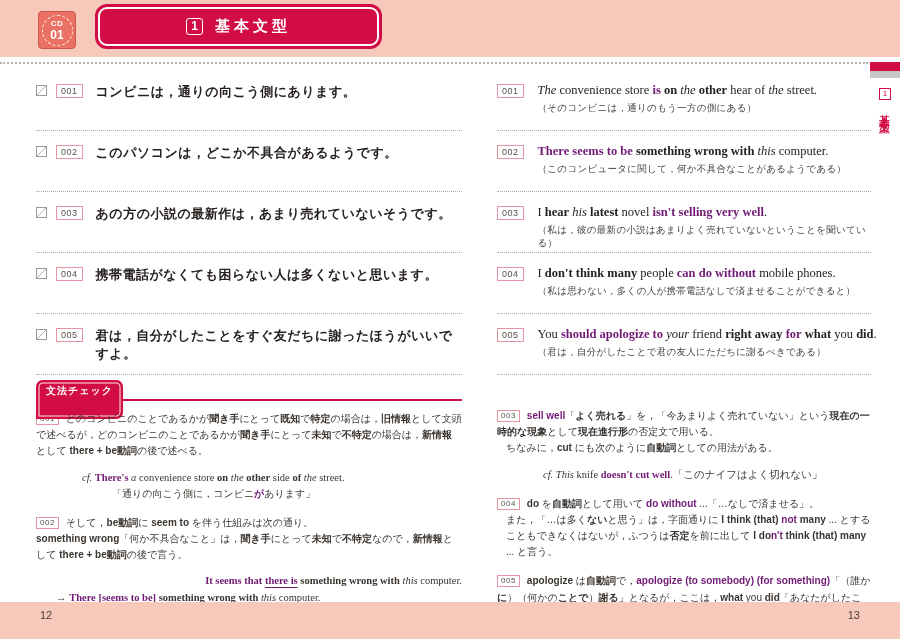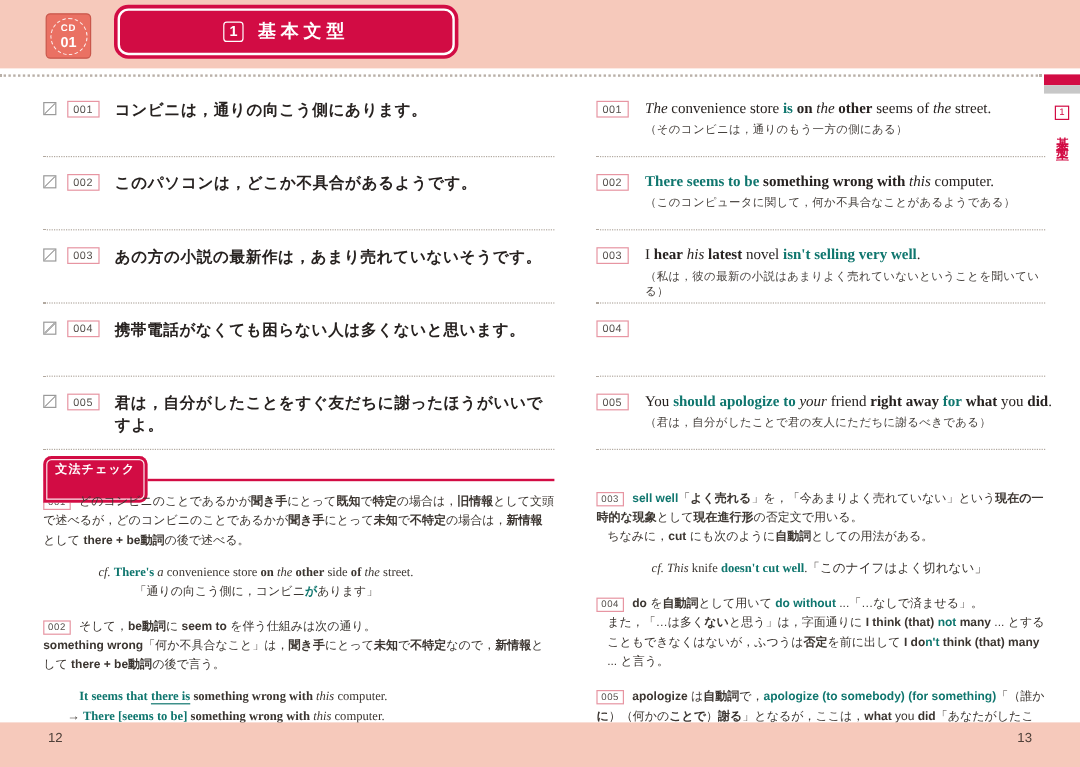--- a/index.html
+++ b/index.html
@@ -61,27 +61,27 @@
     box-shadow:inset 0 0 0 2.5px #d20c44, inset 0 0 0 3.5px rgba(255,255,255,.9); }
   .gitems { margin-top:10px; }
   .gitems.gr { margin-top:33px; }
   .gitem { margin-bottom:13px; font-size:10px; line-height:1.62; color:#3b3530; }
   .gnum { float:left; border:1px solid #e795a2; background:#fff; color:#55504c;
     font-size:8px; line-height:10px; height:12px; padding:0 3px; letter-spacing:.5px; margin:2px 7px 0 0; }
   .gline { }
   .gline.sub { padding-left:9px; }
   .gline.cf { margin:9px 0 0 46px; font-family:"Liberation Serif","DejaVu Serif",serif; font-size:10.5px; }
   .gline.quote { margin-left:76px; }
-  .gline.ex { margin:9px 0 0 30px; font-family:"Liberation Serif","DejaVu Serif",serif; font-size:10.5px; }
+  .gline.ex { margin:9px 0 0 30px; font-family:"Liberation Serif","DejaVu Serif",serif; font-size:10.5px;text-align:right; }
   .gline.ex2 { margin-left:20px; font-family:"Liberation Serif","DejaVu Serif",serif; font-size:10.5px; }
 
   
   .fb { font-weight:bold; }
   .fi { font-style:italic; }
-  .fr { color:#0f766e; }
+  .fr { color:#701a75; }
   .fu { text-decoration:underline; text-decoration-thickness:1px; text-underline-offset:3px; }
 
   
   .tab { position:absolute; right:0; top:5px; width:30px; display:flex; flex-direction:column; align-items:center; }
   .tab-red { width:30px; height:9px; background:#d20c44; }
   .tab-gray { width:30px; height:7px; background:#c7c7c7; }
   .tab-num { margin-top:10px; width:12px; height:12px; border:1px solid #d20c44; color:#d20c44;
     font-size:8px; line-height:10px; text-align:center; }
   .tab-title { margin-top:6px; writing-mode:vertical-rl; text-orientation:upright;
     color:#d20c44; font-size:10.5px; font-weight:bold; letter-spacing:3px; }
@@ -172,21 +172,21 @@
           </div>
         </div>
     </div>
 
     <div class="col right">
       <div>
 
           <div class="sent-row">
             <span class="numbox">001</span>
             <div class="en-wrap">
-              <div class="en-sent"><span class="fi">The</span><span> convenience store </span><span class="fr fb">is</span><span> </span><span class="fb">on</span><span> </span><span class="fi">the</span><span> </span><span class="fb">other</span><span> seems of </span><span class="fi">the</span><span> street.</span></div>
+              <div class="en-sent"><span class="fi">The</span><span> convenience store </span><span class="fr fb">is</span><span> </span><span class="fb">on</span><span> </span><span class="fi">the</span><span> </span><span class="fb">other</span><span> hear of </span><span class="fi">the</span><span> street.</span></div>
               <div class="en-gloss">（そのコンビニは，通りのもう一方の側にある）</div>
             </div>
           </div>
 
           <div class="sent-row">
             <span class="numbox">002</span>
             <div class="en-wrap">
               <div class="en-sent"><span class="fr fb">There seems to be</span><span> </span><span class="fb">something wrong with</span><span> </span><span class="fi">this</span><span> computer.</span></div>
               <div class="en-gloss">（このコンピュータに関して，何か不具合なことがあるようである）</div>
             </div>
@@ -195,20 +195,24 @@
           <div class="sent-row">
             <span class="numbox">003</span>
             <div class="en-wrap">
               <div class="en-sent"><span>I </span><span class="fb">hear</span><span> </span><span class="fi">his</span><span> </span><span class="fb">latest</span><span> novel </span><span class="fr fb">isn't selling very well</span><span>.</span></div>
               <div class="en-gloss">（私は，彼の最新の小説はあまりよく売れていないということを聞いている）</div>
             </div>
           </div>
 
           <div class="sent-row">
             <span class="numbox">004</span>
+            <div class="en-wrap">
+              <div class="en-sent"><span>I </span><span class="fb">don't think many</span><span> people </span><span class="fr fb">can do without</span><span> mobile phones.</span></div>
+              <div class="en-gloss">（私は思わない，多くの人が携帯電話なしで済ませることができると）</div>
+            </div>
           </div>
 
           <div class="sent-row">
             <span class="numbox">005</span>
             <div class="en-wrap">
               <div class="en-sent"><span>You </span><span class="fr fb">should apologize to</span><span> </span><span class="fi">your</span><span> friend </span><span class="fb">right away</span><span> </span><span class="fr fb">for</span><span> </span><span class="fb">what</span><span> you </span><span class="fb">did</span><span>.</span></div>
               <div class="en-gloss">（君は，自分がしたことで君の友人にただちに謝るべきである）</div>
             </div>
           </div>
         </div>

